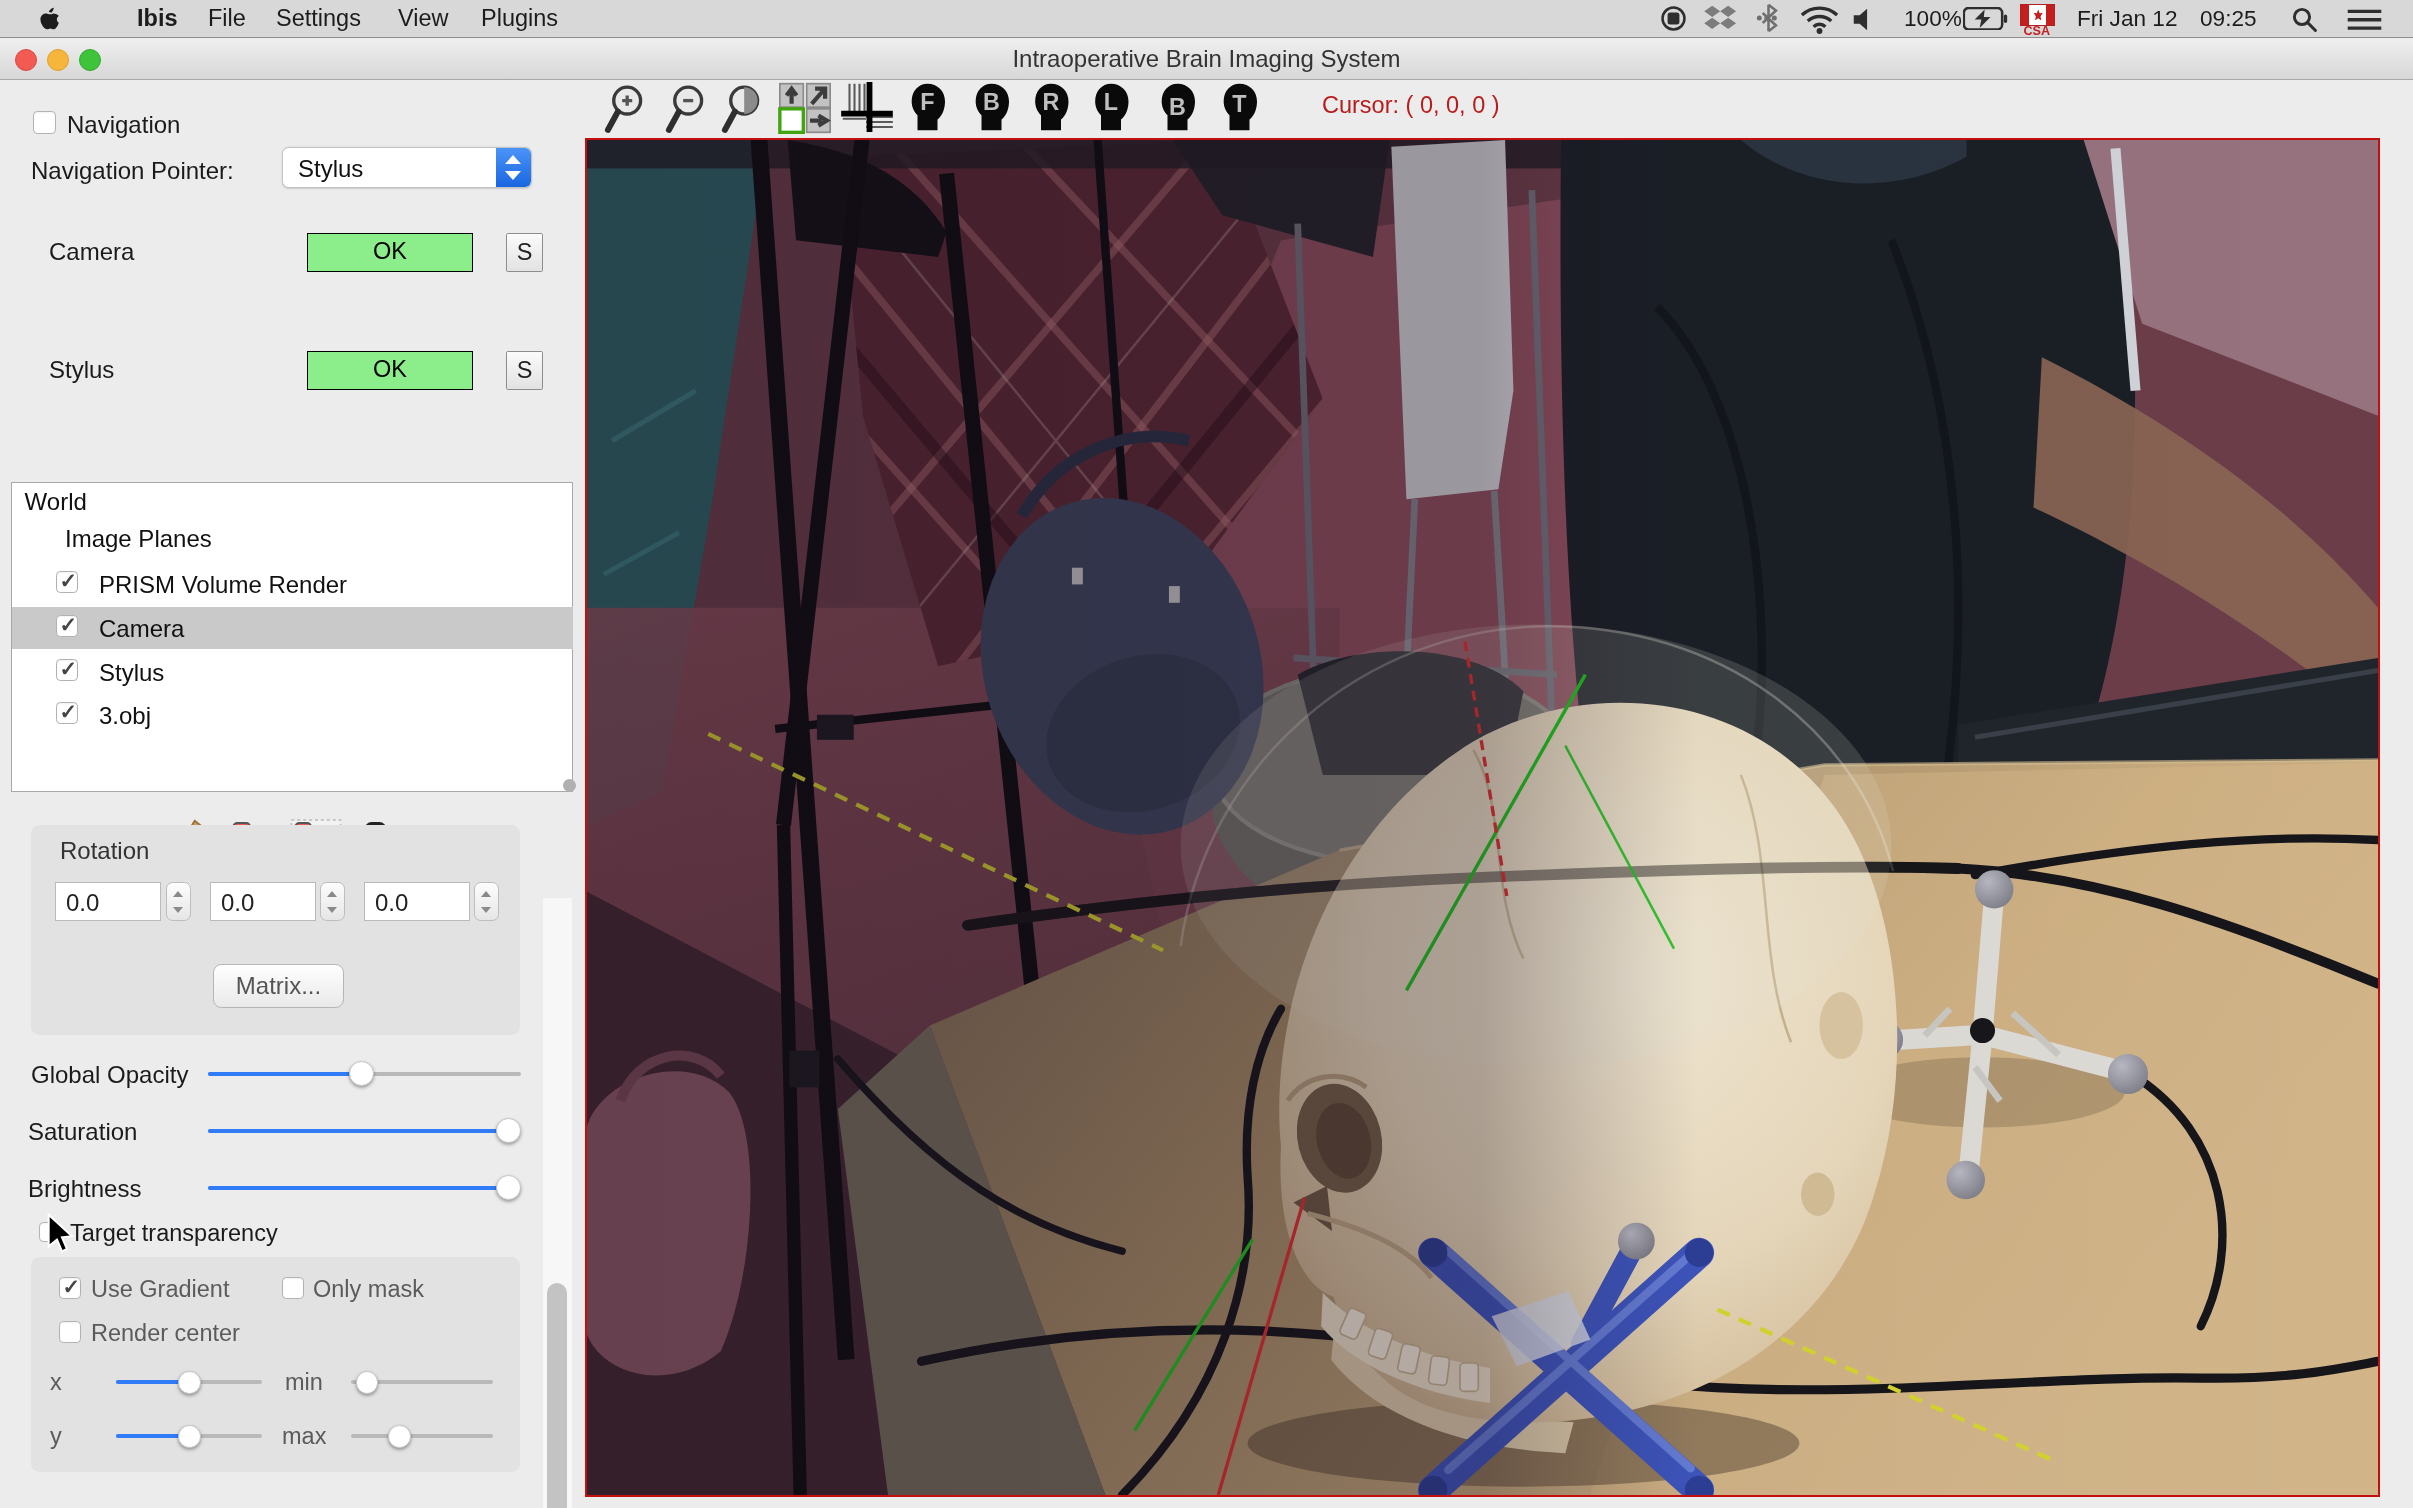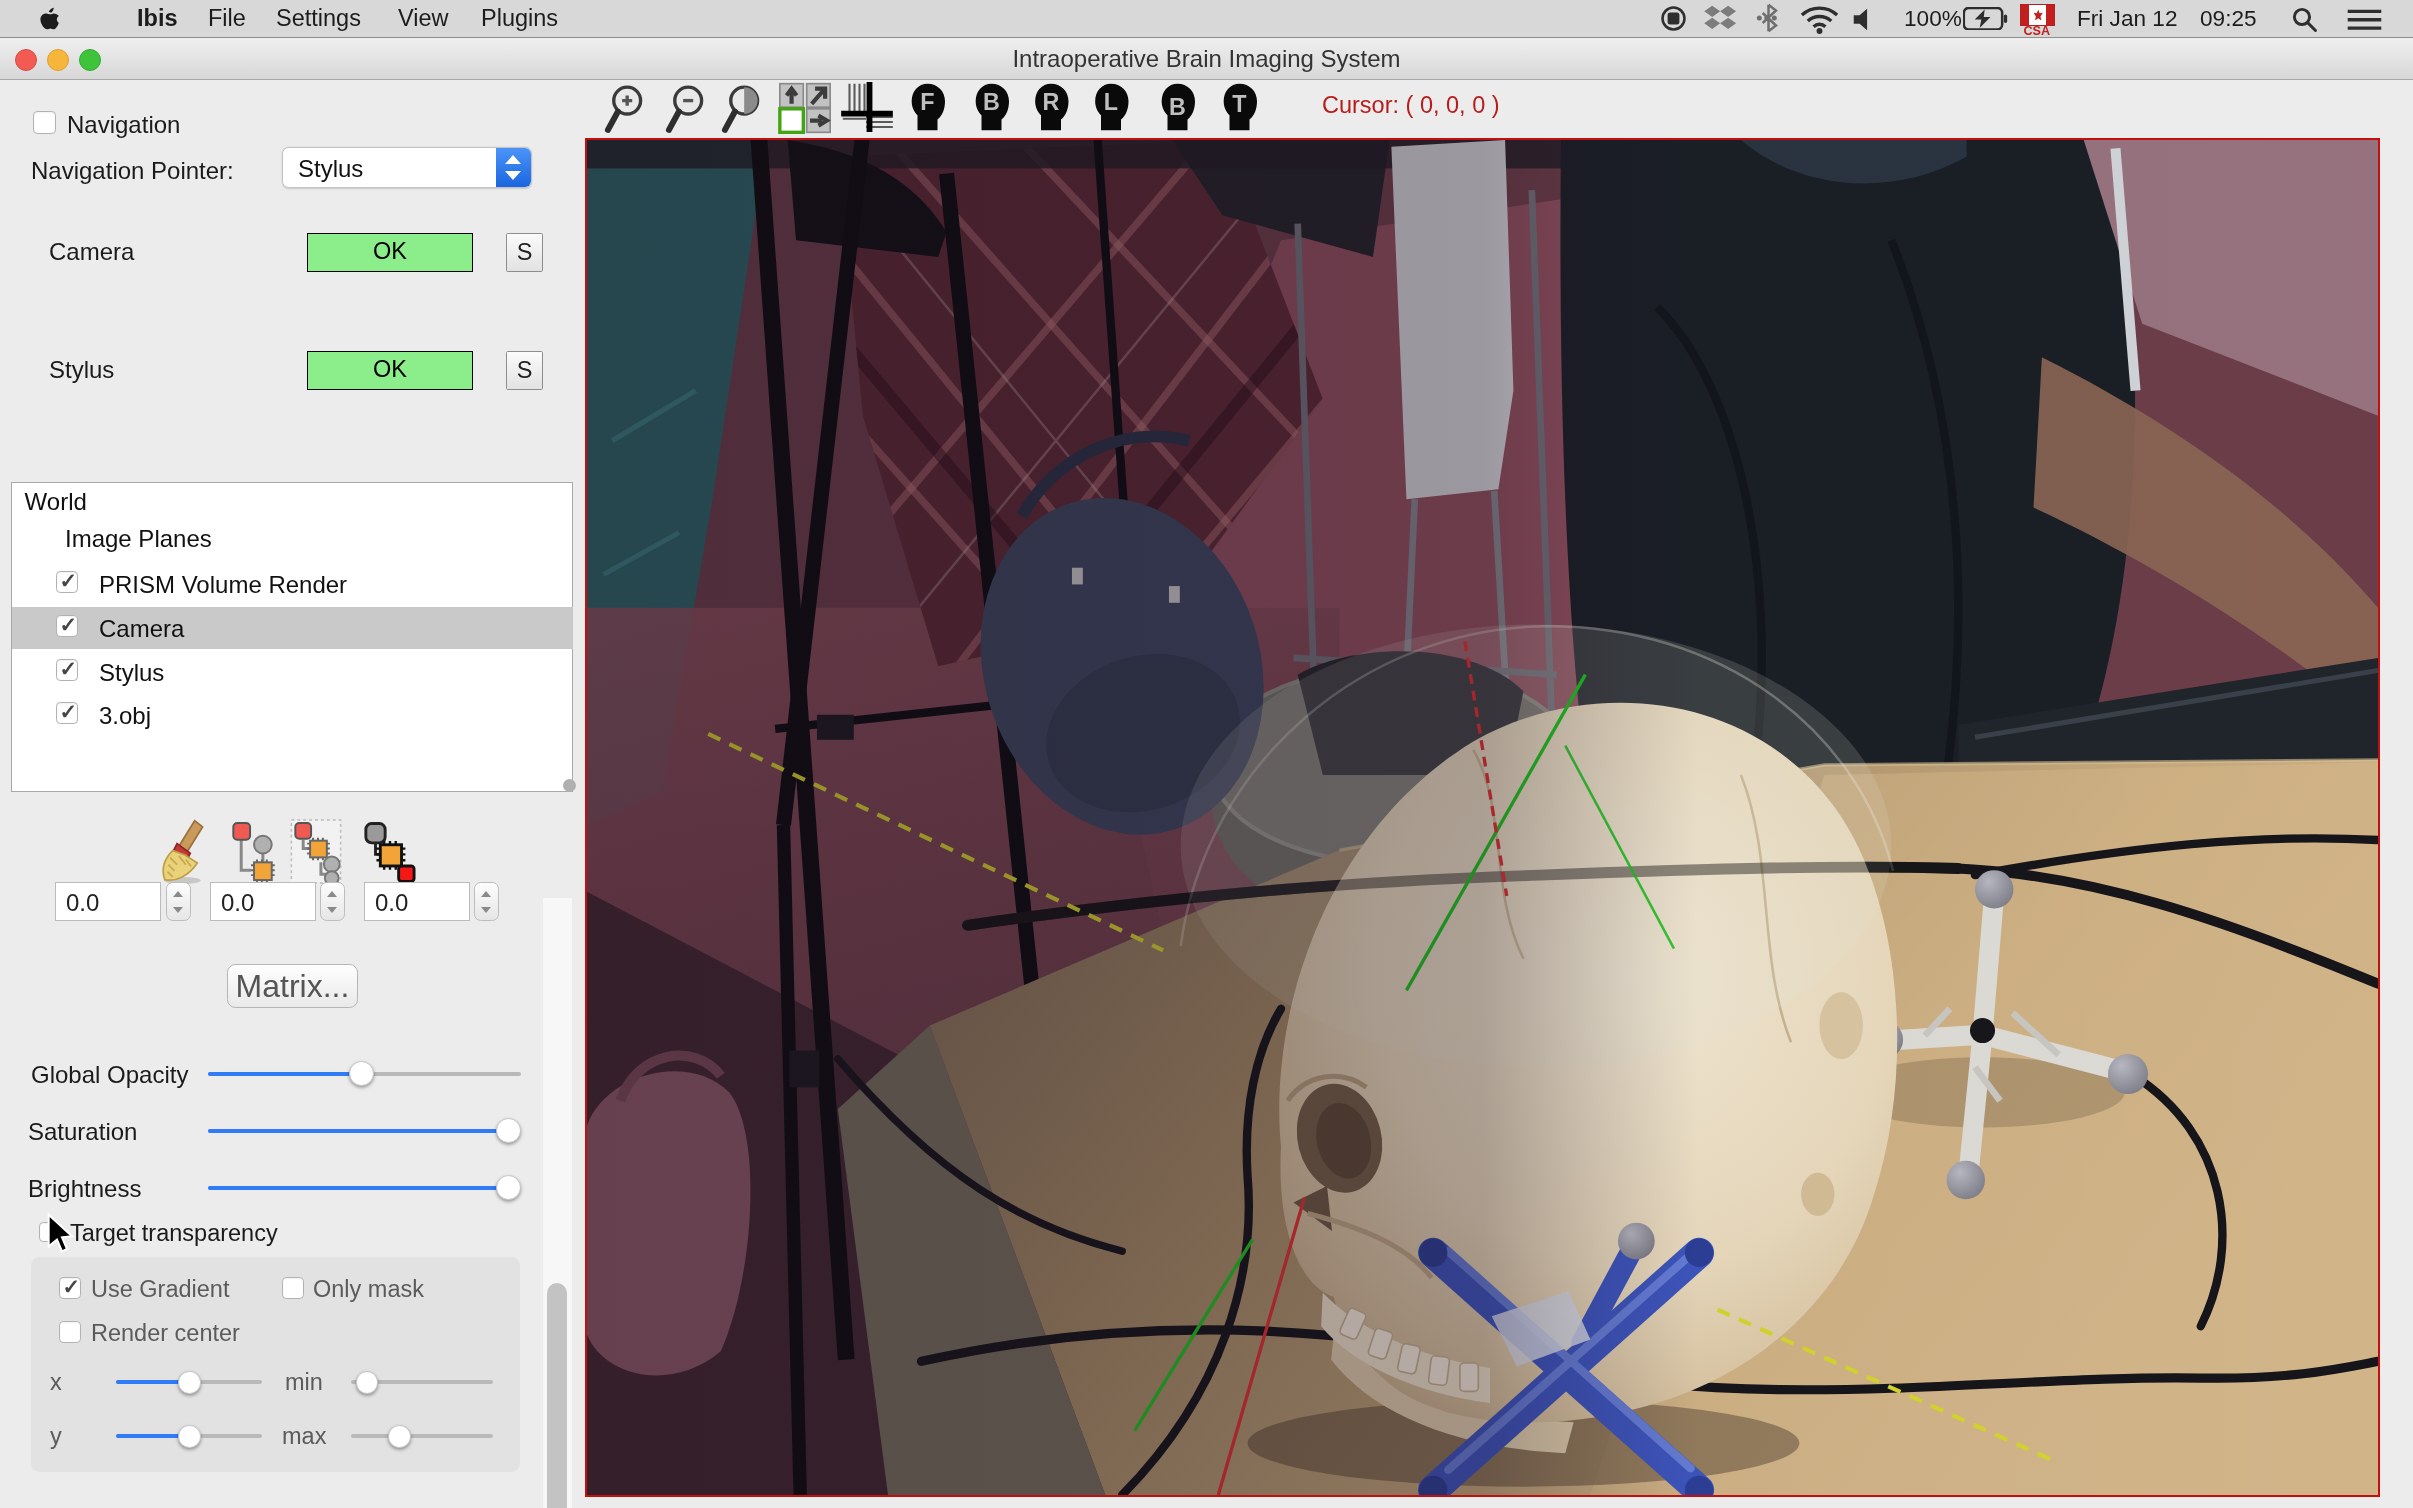--- a/index.html
+++ b/index.html
@@ -41,23 +41,23 @@
   .trow.sel{background:#c9c9c9;}
   .tlabel{position:absolute;font-size:24px;color:#111;top:7.5px;}
   .panel{position:absolute;left:31px;width:489px;background:#e2e2e2;border-radius:8.4px;}
   .spin{position:absolute;width:106px;height:39px;background:#fff;border:0.8px solid #bbb;
         box-sizing:border-box;font-size:24px;color:#222;padding:5.9px 0 0 10px;}
   .stepper{position:absolute;width:25px;height:39px;background:linear-gradient(#fdfdfd,#e6e6e6);
            border:0.8px solid #bdbdbd;border-radius:6.7px;box-sizing:border-box;}
   .stepper i{position:absolute;left:5.9px;width:0;height:0;border-left:5.9px solid transparent;border-right:5.9px solid transparent;}
   .st-up{top:7.5px;border-bottom:6.7px solid #8a8a8a;}
   .st-dn{bottom:7.5px;border-top:6.7px solid #8a8a8a;}
-  .mtxbtn{position:absolute;left:227px;top:138px;width:131px;height:44px;border-radius:8.4px;
+  .mtxbtn{position:absolute;left:213px;top:138px;width:131px;height:44px;border-radius:8.4px;
           background:linear-gradient(#fefefe,#e9e9e9);border:0.8px solid #b5b5b5;box-sizing:border-box;
-          text-align:center;line-height:42px;font-size:32px;color:#555;}
+          text-align:center;line-height:42px;font-size:24px;color:#555;}
   .slider{position:absolute;height:25px;}
   .sl-track{position:absolute;left:0;right:0;top:11px;height:4.2px;background:#b9b9b9;border-radius:2.5px;}
   .sl-fill{position:absolute;left:0;top:11px;height:4.2px;background:#2f7cf6;border-radius:2.5px;width:0;}
   .sl-handle{position:absolute;top:0;width:25px;height:25px;margin-left:-12.6px;background:#fff;
              border:0.8px solid #c6c6c6;border-radius:50%;box-sizing:border-box;box-shadow:0 1.7px 3.4px rgba(0,0,0,.35);}
   .slider.mini{height:22px;}
   .slider.mini .sl-track,.slider.mini .sl-fill{top:9.2px;}
   .slider.mini .sl-handle{width:22.6px;height:22.6px;margin-left:-11px;}
   .iconbtn{position:absolute;top:742px;width:54px;height:65px;}
   .sscroll{position:absolute;left:543px;top:821px;width:28.5px;height:687px;background:#f7f7f7;}
@@ -210,20 +210,23 @@
       <circle cx="42" cy="60" r="7" fill="#b0b0b0" stroke="#777" stroke-width="2"></circle>
     </svg>
     <svg class="iconbtn" style="left:362px" viewBox="0 0 56 66">
       <path d="M14,25 L14,36 L20,36 M40,46 L40,50 L44,50" fill="none" stroke="#222" stroke-width="3"></path>
       <rect x="4" y="4" width="20" height="20" rx="6" fill="#9a9a9a" stroke="#222" stroke-width="3"></rect>
       <rect x="19" y="26" width="22" height="22" fill="#f2a438" stroke="#111" stroke-width="3"></rect>
       <path d="M23,22 v4 M29,22 v4 M35,22 v4 M23,48 v4 M29,48 v4 M35,48 v4 M15,30 h4 M15,36 h4 M15,42 h4 M41,30 h4 M41,36 h4 M41,42 h4" stroke="#111" stroke-width="2.5"></path>
       <rect x="38" y="48" width="16" height="16" rx="3" fill="#f51616" stroke="#111" stroke-width="3"></rect>
     </svg>
 
+    <div class="panel" style="top:748px;height:210px">
+      <span class="lbl glbl" style="left:29px;top:11.7px;color:#333">Rotation</span>
+    </div>
     <div class="spin" style="left:55px;top:805px">0.0</div>
     <div class="stepper" style="left:166px;top:805px">
         <i class="st-up"></i>
         <i class="st-dn"></i>
       </div>
     <div class="spin" style="left:210px;top:805px">0.0</div>
     <div class="stepper" style="left:320px;top:805px">
         <i class="st-up"></i>
         <i class="st-dn"></i>
       </div>

